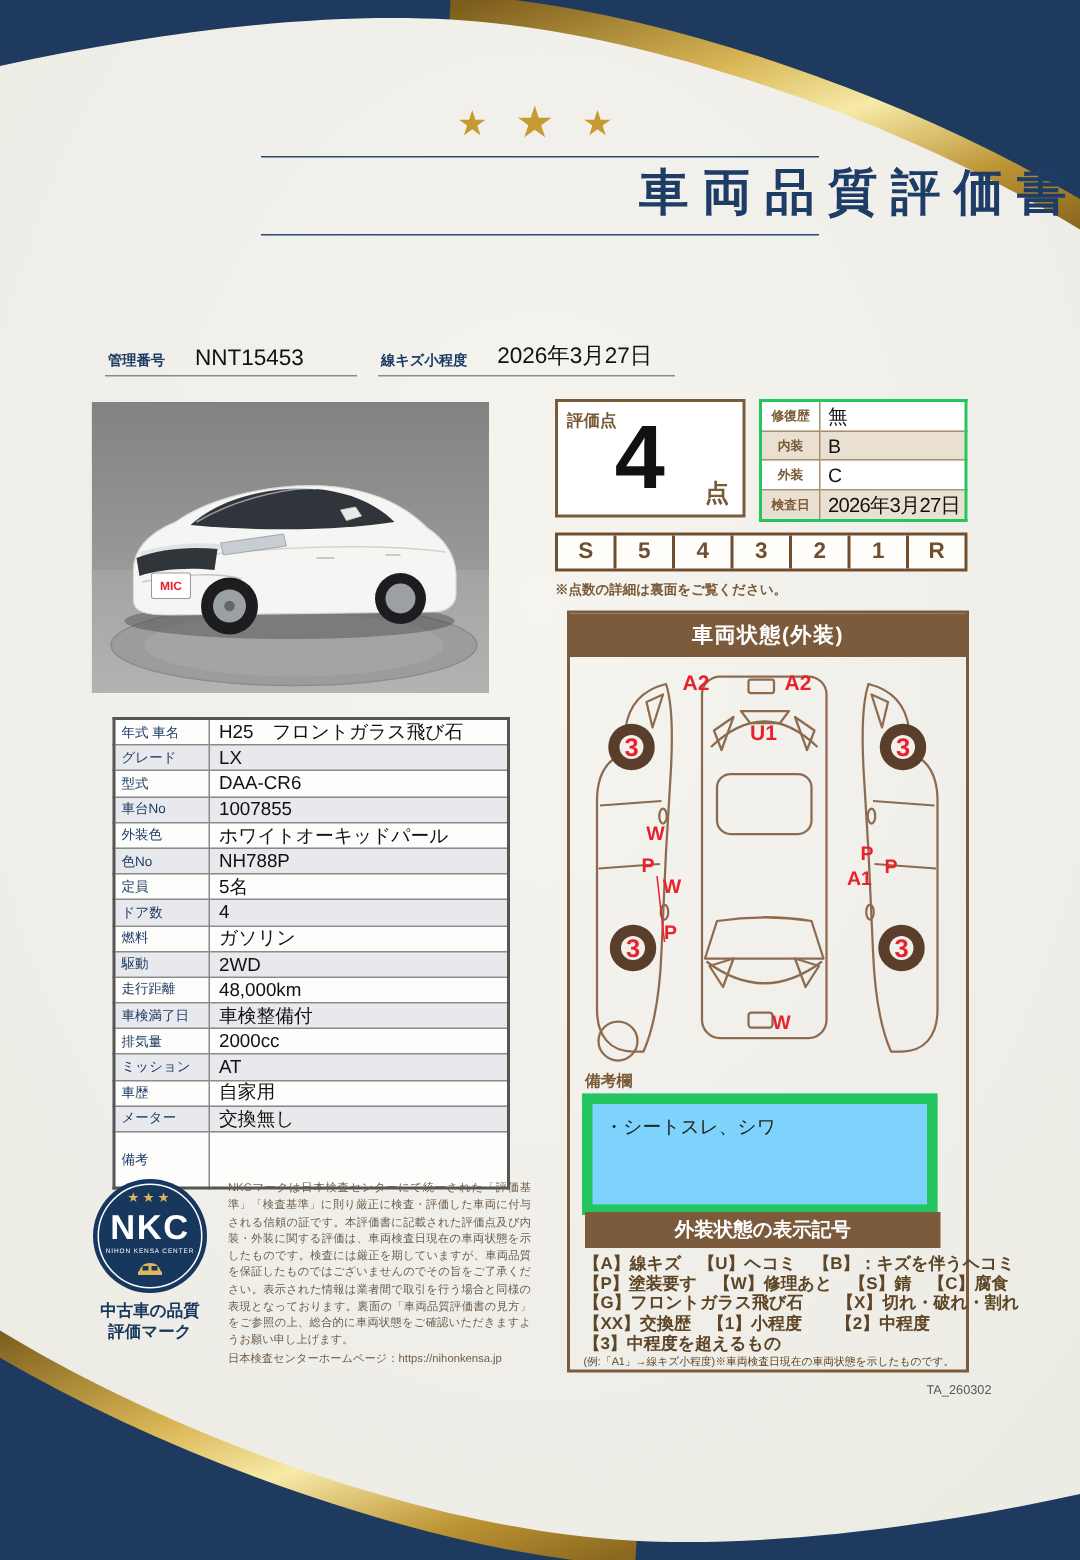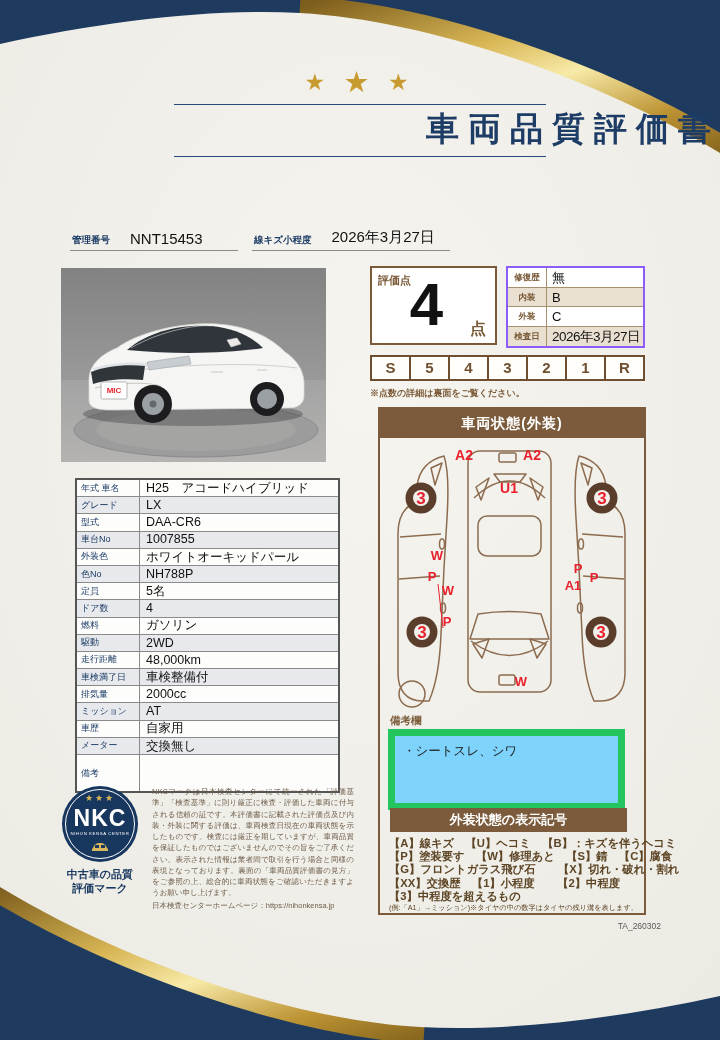--- a/index.html
+++ b/index.html
@@ -35,21 +35,21 @@
   .score-box{position:absolute;left:370px;top:266px;width:127px;height:79px;background:#fff;
              border:2px solid #7a5a38;box-sizing:border-box;}
   .score-label{position:absolute;left:6px;top:5px;font-size:11px;font-weight:bold;color:#7a5a38;}
   .score-value{position:absolute;left:0;right:14px;top:1px;text-align:center;
                font-size:60px;font-weight:bold;color:#111;line-height:72px;}
   .score-unit{position:absolute;right:9px;bottom:3px;font-size:16px;font-weight:bold;color:#7a5a38;}
 
   
   .grade{position:absolute;left:506px;top:266px;width:139px;height:79px;
          border-collapse:collapse;table-layout:fixed;background:#fff;
-         border:2px solid #8b5cf6;padding-left:40px;}
+         border:2px solid #22c55e;padding-left:40px;}
   .grade td{border:1px solid #a5906f;height:18.7px;padding:0;line-height:1;}
   .grade tr:nth-child(even) td{background:#e9e0d1;}
   .grade td.gl{width:38px;font-size:8.5px;font-weight:bold;color:#7a5a38;text-align:center;}
   .grade td.gv{font-size:13px;color:#111;padding-left:5px;}
   .grade tr:last-child td.gv{font-size:13.5px;letter-spacing:-0.5px;}
 
   
   .scale{position:absolute;left:370px;top:355px;width:275px;height:26px;display:flex;
          border:2px solid #6f4f30;box-sizing:border-box;background:#fffefa;}
   .scale span{flex:1;border-right:2px solid #6f4f30;text-align:center;line-height:22px;
@@ -231,21 +231,21 @@
       <span>2</span>
       <span>1</span>
       <span>R</span>
     </div>
     <div class="scale-note">※点数の詳細は裏面をご覧ください。</div>
 
     <table class="specs">
       <tbody>
           <tr>
             <td class="sl">年式 車名</td>
-            <td class="sv">H25　アコードハイブリッド</td>
+            <td class="sv">H25　フロントガラス飛び石</td>
           </tr>
       <tr>
             <td class="sl">グレード</td>
             <td class="sv">LX</td>
           </tr>
       <tr>
             <td class="sl">型式</td>
             <td class="sv">DAA-CR6</td>
           </tr>
       <tr>
@@ -406,19 +406,19 @@
       </div>
 
       <div class="legend-bar">外装状態の表示記号</div>
       <div class="legend-text">
         <div>【A】線キズ　【U】ヘコミ　【B】：キズを伴うヘコミ</div>
         <div>【P】塗装要す　【W】修理あと　【S】錆　【C】腐食</div>
         <div>【G】フロントガラス飛び石　　【X】切れ・破れ・割れ</div>
         <div>【XX】交換歴　【1】小程度　　【2】中程度</div>
         <div>【3】中程度を超えるもの</div>
       </div>
-      <div class="legend-note">(例:「A1」→ミッション)※タイヤの中の数字はタイヤの残り溝を表します。</div>
+      <div class="legend-note">(例:「A1」→線キズ小程度)※車両検査日現在の車両状態を示したものです。</div>
     </div>
 
     <div class="ta-code">TA_260302</div>
 
   </div>
 </div>
 
 </body></html>

